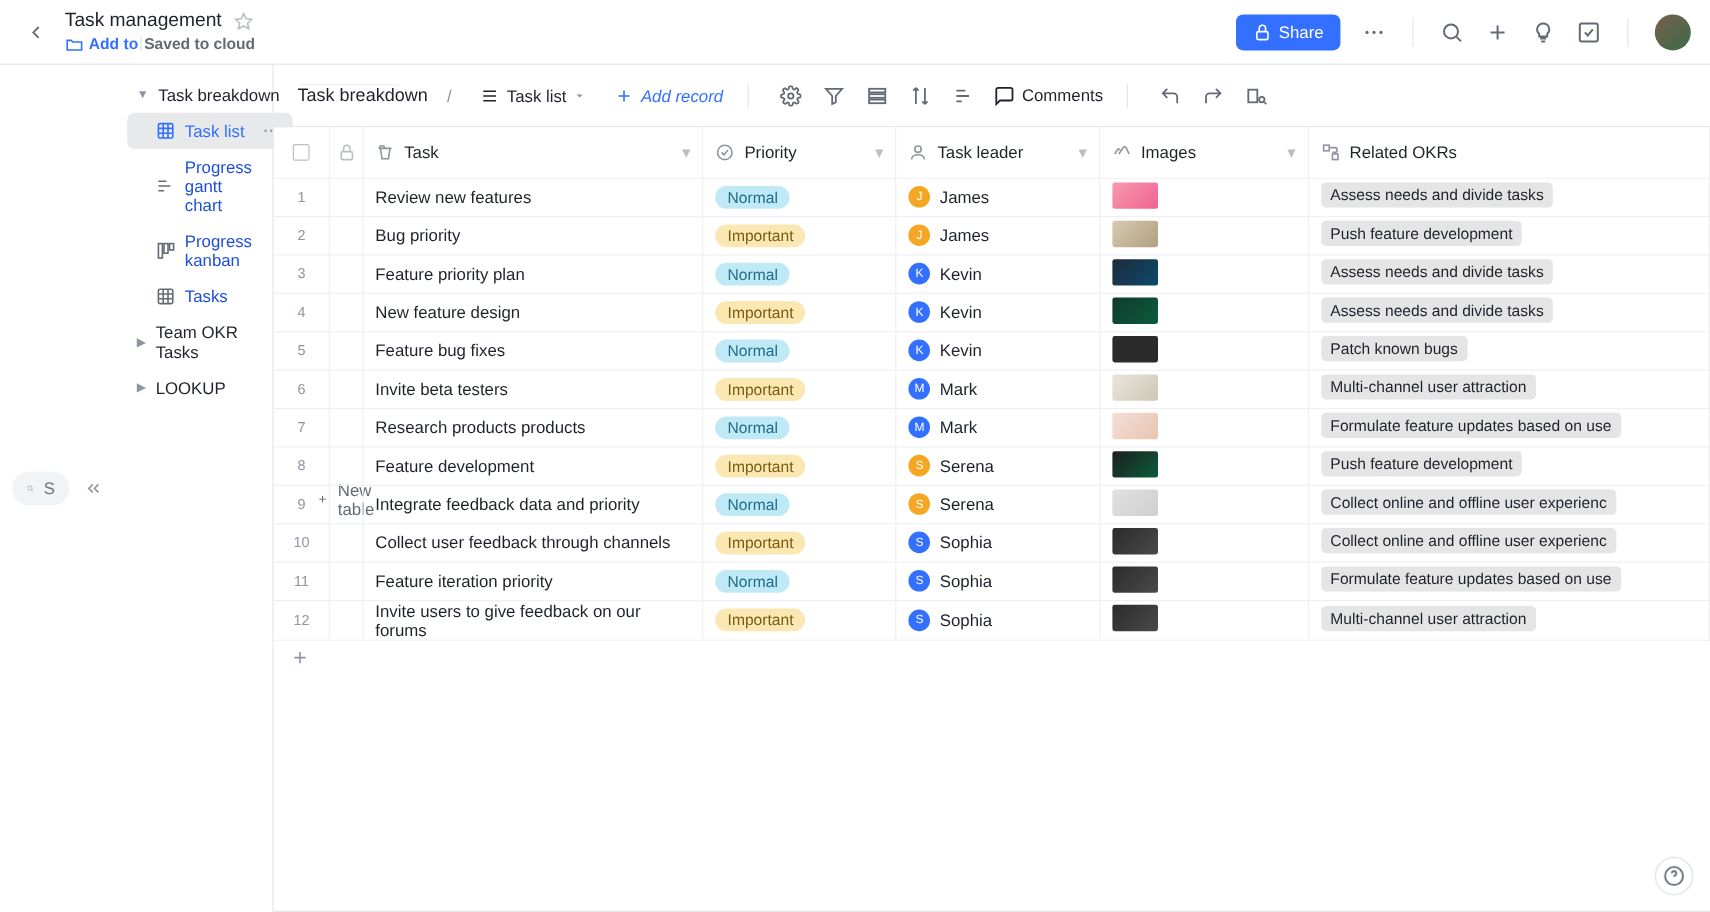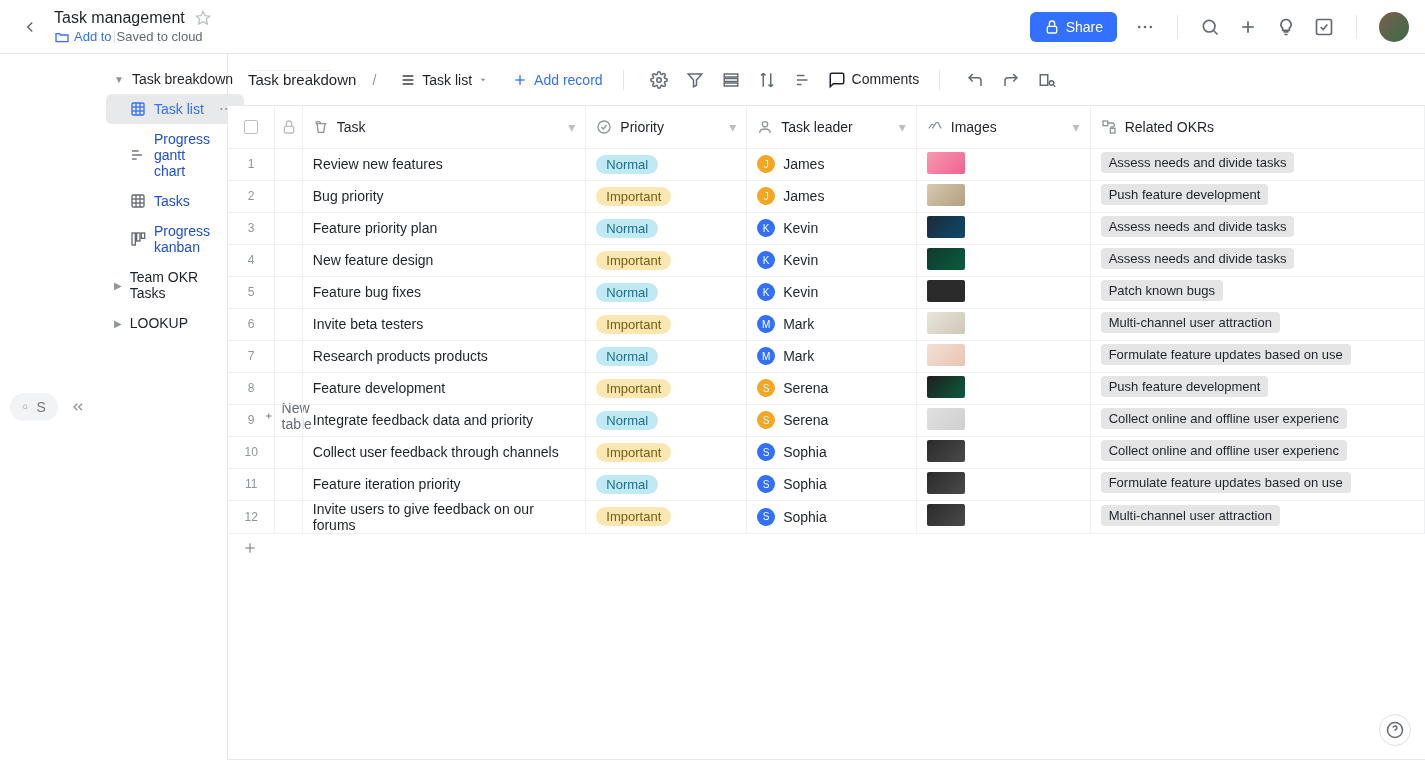--- a/index.html
+++ b/index.html
@@ -3,21 +3,21 @@
 <meta charset="utf-8">
 <style>
 * { box-sizing: border-box; margin: 0; padding: 0; }
 body { font-family: -apple-system, BlinkMacSystemFont, "Segoe UI", Helvetica, Arial, sans-serif; font-size: 14px; color: #1f2329; background: #fff; width: 1425px; height: 760px; overflow: hidden; }
 .top-header { height: 54px; display: flex; align-items: center; padding: 0 16px; border-bottom: 1px solid #e6e6eb; }
 .back-btn { width: 28px; height: 28px; display: flex; align-items: center; justify-content: center; cursor: pointer; color: #646a73; }
 .title-block { display: flex; flex-direction: column; margin-left: 10px; }
 .title-row { display: flex; align-items: center; gap: 10px; }
 .doc-title { font-size: 16px; font-weight: 500; }
 .star-icon { color: #bbbfc4; cursor: pointer; }
-.sub-row { display: flex; align-items: center; gap: 2px; color: #646a73; font-size: 13px; margin-top: 2px; }
+.sub-row { display: flex; align-items: center; gap: 2px; color: #646a73; font-size: 13px; margin-top: 2px; font-weight: bold; }
 .add-to { color: #3370ff; display: flex; align-items: center; gap: 4px; cursor: pointer; }
 .sub-divider { width: 1px; height: 12px; background: #dee0e3; }
 .spacer { flex: 1; }
 .share-btn { display: flex; align-items: center; gap: 6px; background: #3370ff; color: #fff; padding: 7px 14px; border-radius: 6px; cursor: pointer; font-size: 14px; }
 .header-icons { display: flex; align-items: center; gap: 18px; margin-left: 18px; color: #646a73; }
 .header-icons > * { cursor: pointer; }
 .vdivider { width: 1px; height: 24px; background: #e6e6eb; margin: 0 4px; }
 .avatar-img { width: 30px; height: 30px; border-radius: 50%; background: linear-gradient(135deg, #7a5f4b, #3a6b4a); }
 .body { display: flex; height: calc(760px - 54px); }
 .sidebar { width: 228px; border-right: 1px solid #e6e6eb; display: flex; padding-top: 10px; }
@@ -33,21 +33,21 @@
 .nav-item.active .nav-icon { color: #3370ff; }
 .nav-icon { width: 16px; height: 16px; color: #646a73; display: flex; align-items: center; justify-content: center; }
 .nav-item .more-h { margin-left: auto; color: #8f959e; opacity: 0; }
 .nav-item.active .more-h { opacity: 1; }
 .new-table-row { display: flex; align-items: center; gap: 8px; padding: 10px 14px; color: #646a73; cursor: pointer; border-top: 1px solid #f0f0f3; margin-top: 6px; }
 .main { flex: 1; display: flex; flex-direction: column; overflow: hidden; }
 .toolbar { height: 52px; display: flex; align-items: center; padding: 0 20px; gap: 16px; border-bottom: 1px solid #e6e6eb; color: #646a73; }
 .breadcrumb { color: #1f2329; font-size: 15px; }
 .slash { color: #8f959e; }
 .view-switch { display: flex; align-items: center; gap: 6px; color: #1f2329; cursor: pointer; padding: 4px 8px; border-radius: 4px; }
-.add-record { display: flex; align-items: flex-start; gap: 6px; color: #3370ff; cursor: pointer; }
+.add-record { display: flex; align-items: flex-start; gap: 6px; color: #3370ff; cursor: pointer; font-style: italic; }
 .toolbar-iconset { display: flex; align-items: center; gap: 18px; margin-left: 6px; }
 .toolbar-iconset > * { cursor: pointer; }
 .comments-btn { display: flex; gap: 6px; cursor: pointer; color: #1f2329; }
 .toolbar .vdivider { height: 20px; }
 .table-wrap { flex: 1; overflow: auto; }
 table { border-collapse: collapse; table-layout: fixed; }
 th, td { border-bottom: 1px solid #eef0f2; border-right: 1px solid #eef0f2; text-align: left; font-weight: 400; vertical-align: middle; }
 thead th { height: 42px; position: sticky; top: 0; background: #fff; color: #1f2329; font-size: 14px; }
 .col-rownum { width: 48px; }
 .col-lock { width: 28px; }
@@ -208,45 +208,45 @@
             <svg class="icon16" viewBox="0 0 24 24" fill="currentColor">
               <circle cx="5" cy="12" r="1.5"></circle>
               <circle cx="12" cy="12" r="1.5"></circle>
               <circle cx="19" cy="12" r="1.5"></circle>
             </svg>
           </span>
         </div>
         <div class="nav-item">
           <span class="nav-icon">
             <svg class="icon16" viewBox="0 0 24 24" fill="none" stroke="currentColor" stroke-width="2">
+              <rect x="3" y="3" width="5" height="18"></rect>
+              <rect x="10" y="3" width="5" height="12"></rect>
+              <rect x="17" y="3" width="5" height="8"></rect>
+            </svg>
+          </span>
+          <span>Progress kanban</span>
+          <span class="more-h">
+            <svg class="icon16" viewBox="0 0 24 24" fill="currentColor">
+              <circle cx="5" cy="12" r="1.5"></circle>
+              <circle cx="12" cy="12" r="1.5"></circle>
+              <circle cx="19" cy="12" r="1.5"></circle>
+            </svg>
+          </span>
+        </div>
+        <div class="nav-item">
+          <span class="nav-icon">
+            <svg class="icon16" viewBox="0 0 24 24" fill="none" stroke="currentColor" stroke-width="2">
               <rect x="3" y="3" width="18" height="18" rx="2"></rect>
               <line x1="3" y1="9" x2="21" y2="9"></line>
               <line x1="3" y1="15" x2="21" y2="15"></line>
               <line x1="9" y1="3" x2="9" y2="21"></line>
               <line x1="15" y1="3" x2="15" y2="21"></line>
             </svg>
           </span>
           <span>Tasks</span>
-          <span class="more-h">
-            <svg class="icon16" viewBox="0 0 24 24" fill="currentColor">
-              <circle cx="5" cy="12" r="1.5"></circle>
-              <circle cx="12" cy="12" r="1.5"></circle>
-              <circle cx="19" cy="12" r="1.5"></circle>
-            </svg>
-          </span>
-        </div>
-        <div class="nav-item">
-          <span class="nav-icon">
-            <svg class="icon16" viewBox="0 0 24 24" fill="none" stroke="currentColor" stroke-width="2">
-              <rect x="3" y="3" width="5" height="18"></rect>
-              <rect x="10" y="3" width="5" height="12"></rect>
-              <rect x="17" y="3" width="5" height="8"></rect>
-            </svg>
-          </span>
-          <span>Progress kanban</span>
           <span class="more-h">
             <svg class="icon16" viewBox="0 0 24 24" fill="currentColor">
               <circle cx="5" cy="12" r="1.5"></circle>
               <circle cx="12" cy="12" r="1.5"></circle>
               <circle cx="19" cy="12" r="1.5"></circle>
             </svg>
           </span>
         </div>
         <div class="nav-section bold">
           <span class="chev">▶</span>

